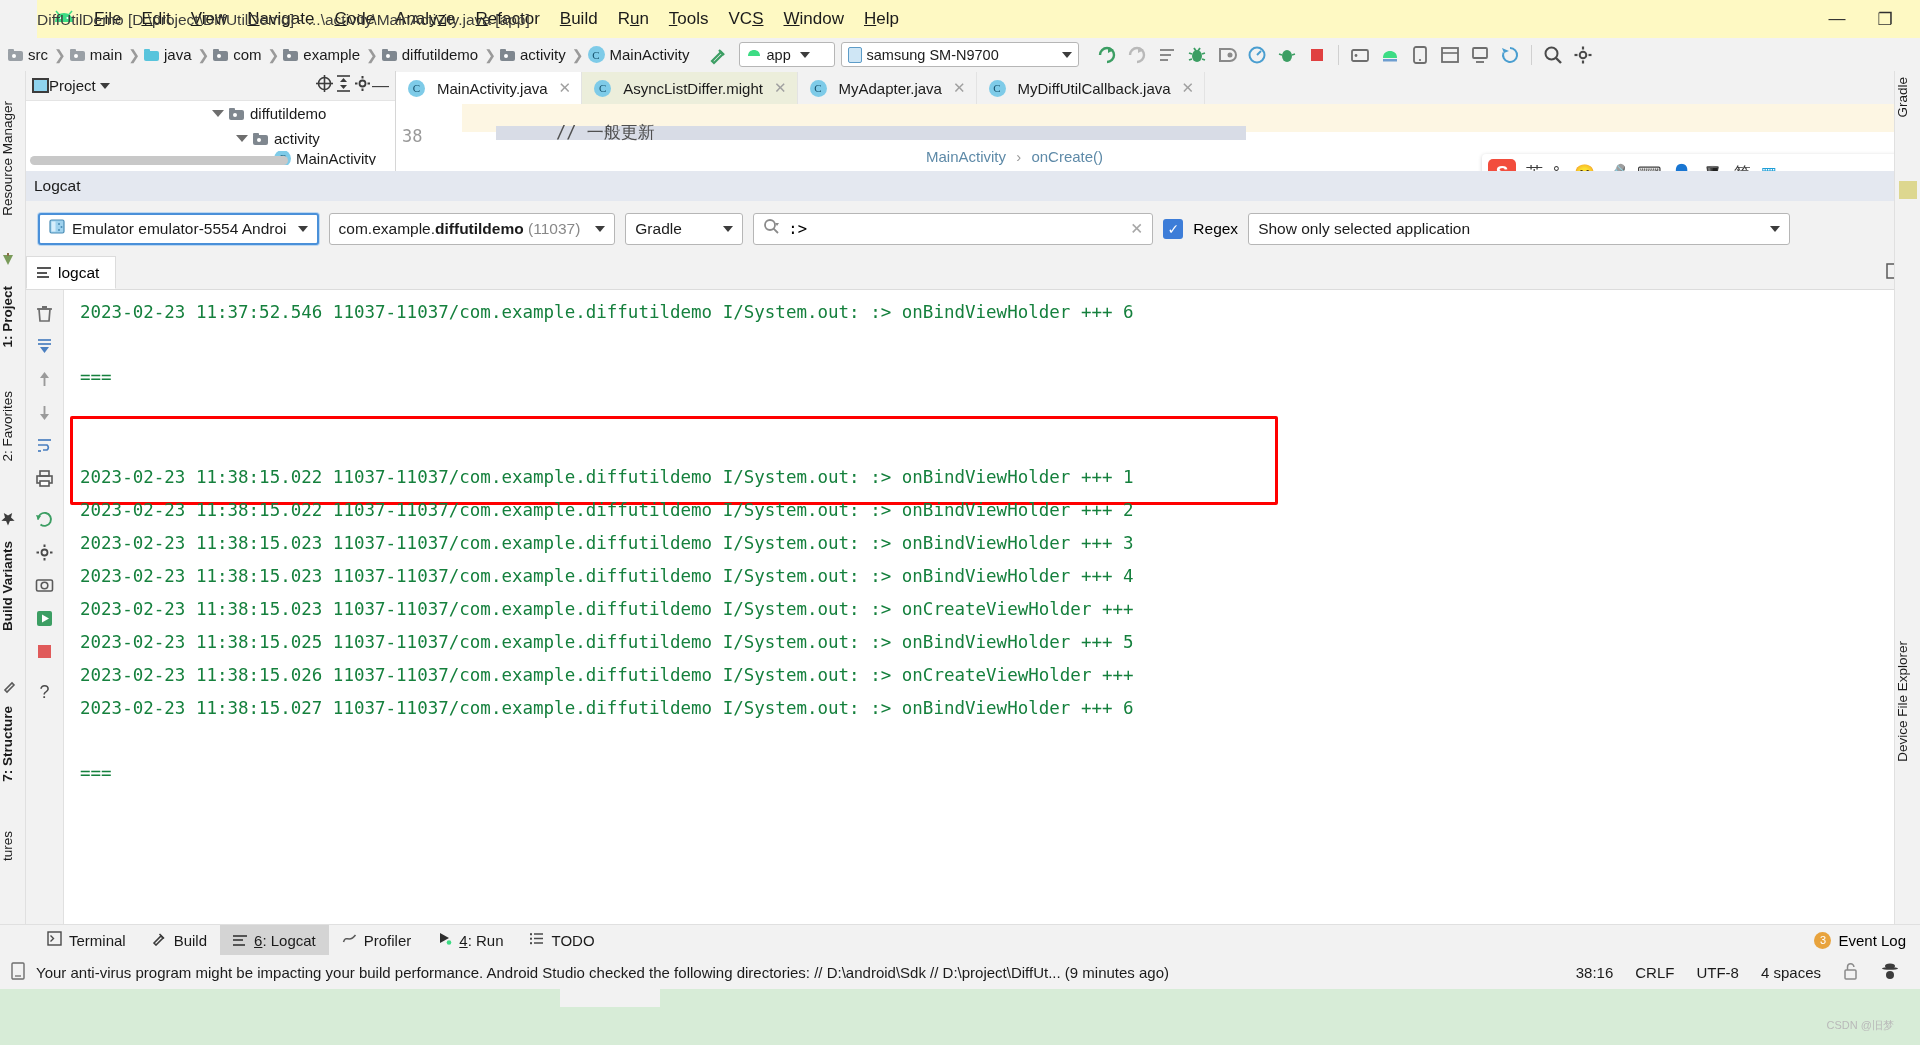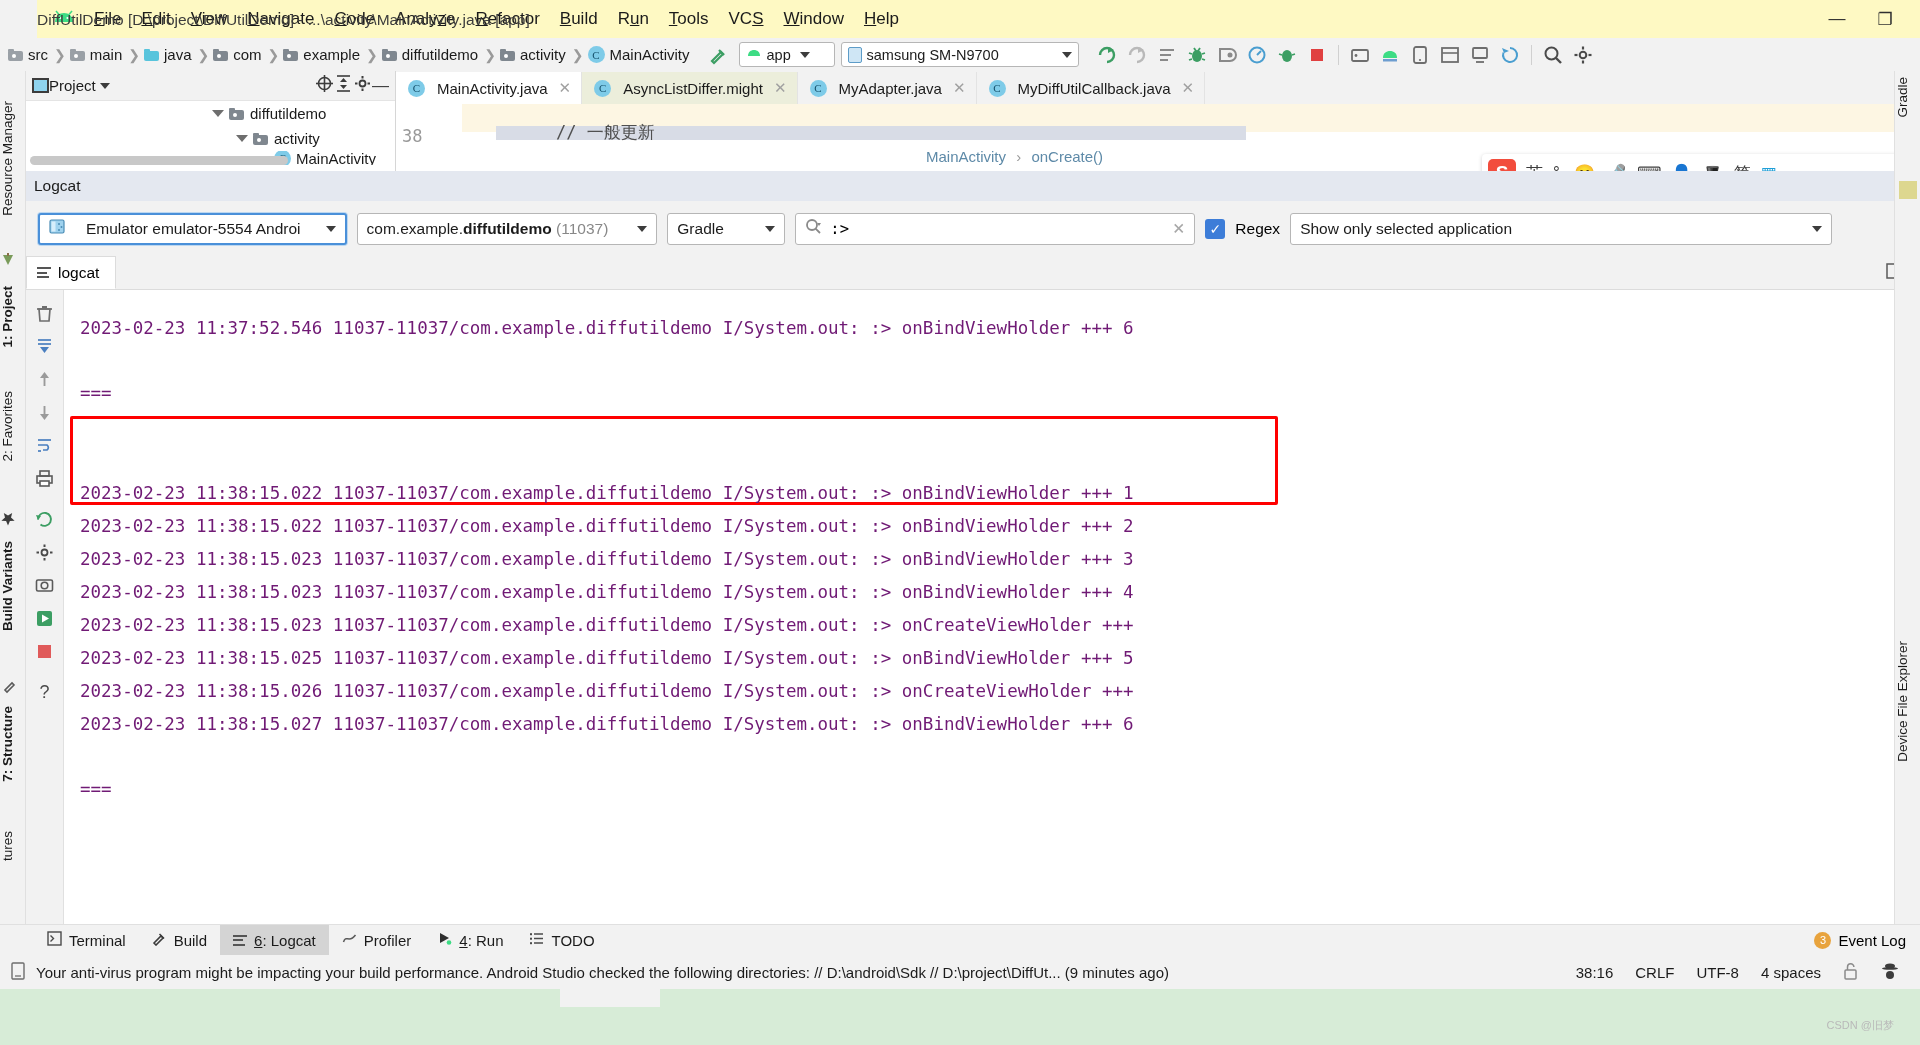--- a/index.html
+++ b/index.html
@@ -132,21 +132,21 @@
     position:absolute; left:26px; top:171px; width:1894px; height:30px;
     background:#e4e8f0; display:flex; align-items:center; padding-left:8px;
     font-size:15.5px; color:#1b1b1b;
   }
   .lc-filters {
     position:absolute; left:26px; top:201px; width:1894px; height:55px;
     background:#f2f2f2; display:flex; align-items:center; gap:10px; padding:0 12px;
   }
   .fcombo {
     height:32px; border:1px solid #b6b6b6; background:#fff; border-radius:3px;
-    display:flex; align-items:center; gap:21px; padding:0 9px; font-size:15.5px; color:#1b1b1b;
+    display:flex; align-items:center; gap:7px; padding:0 9px; font-size:15.5px; color:#1b1b1b;
   }
   .fcombo.focus { border:2px solid #4a90d9; box-shadow:0 0 0 1px #bcd7f0; }
   .searchbox {
     flex:0 0 400px; height:32px; border:1px solid #b6b6b6; background:#fff; border-radius:3px;
     display:flex; align-items:center; gap:8px; padding:0 9px; font-size:15.5px;
   }
   .searchbox .grow { flex:1; }
   .chk { width:20px; height:20px; border-radius:3px; background:#3d7dd8;
          display:flex; align-items:center; justify-content:center; color:#fff; font-size:14px; }
   .devicon { width:14px; height:16px; border:1.6px solid #5d9cc8; border-radius:2px; background:#cfe6f5; }
@@ -172,21 +172,21 @@
   }
   .aicon { width:30px; height:30px; display:flex; align-items:center; justify-content:center; border-radius:3px; }
 
   
   .logarea {
     position:absolute; left:64px; top:290px; width:1856px; height:634px;
     background:#ffffff; overflow:hidden;
   }
   .logline {
     position:absolute; left:16px; font-family:"DejaVu Sans Mono", monospace;
-    font-size:17.5px; color:#701a75; white-space:pre; letter-spacing:0px;margin-top:16px;
+    font-size:17.5px; color:#15803d; white-space:pre; letter-spacing:0px;
   }
   .redbox {
     position:absolute; left:6px; top:126px; width:1208px; height:89px;
     border:3px solid #ff0000; border-radius:2px;
   }
   .vscroll {
     position:absolute; right:4px; top:4px; width:10px; height:626px; background:#f0f0f0;
   }
   .vthumb { position:absolute; right:4px; width:10px; background:#c4c4c4; border-radius:5px; }
 

